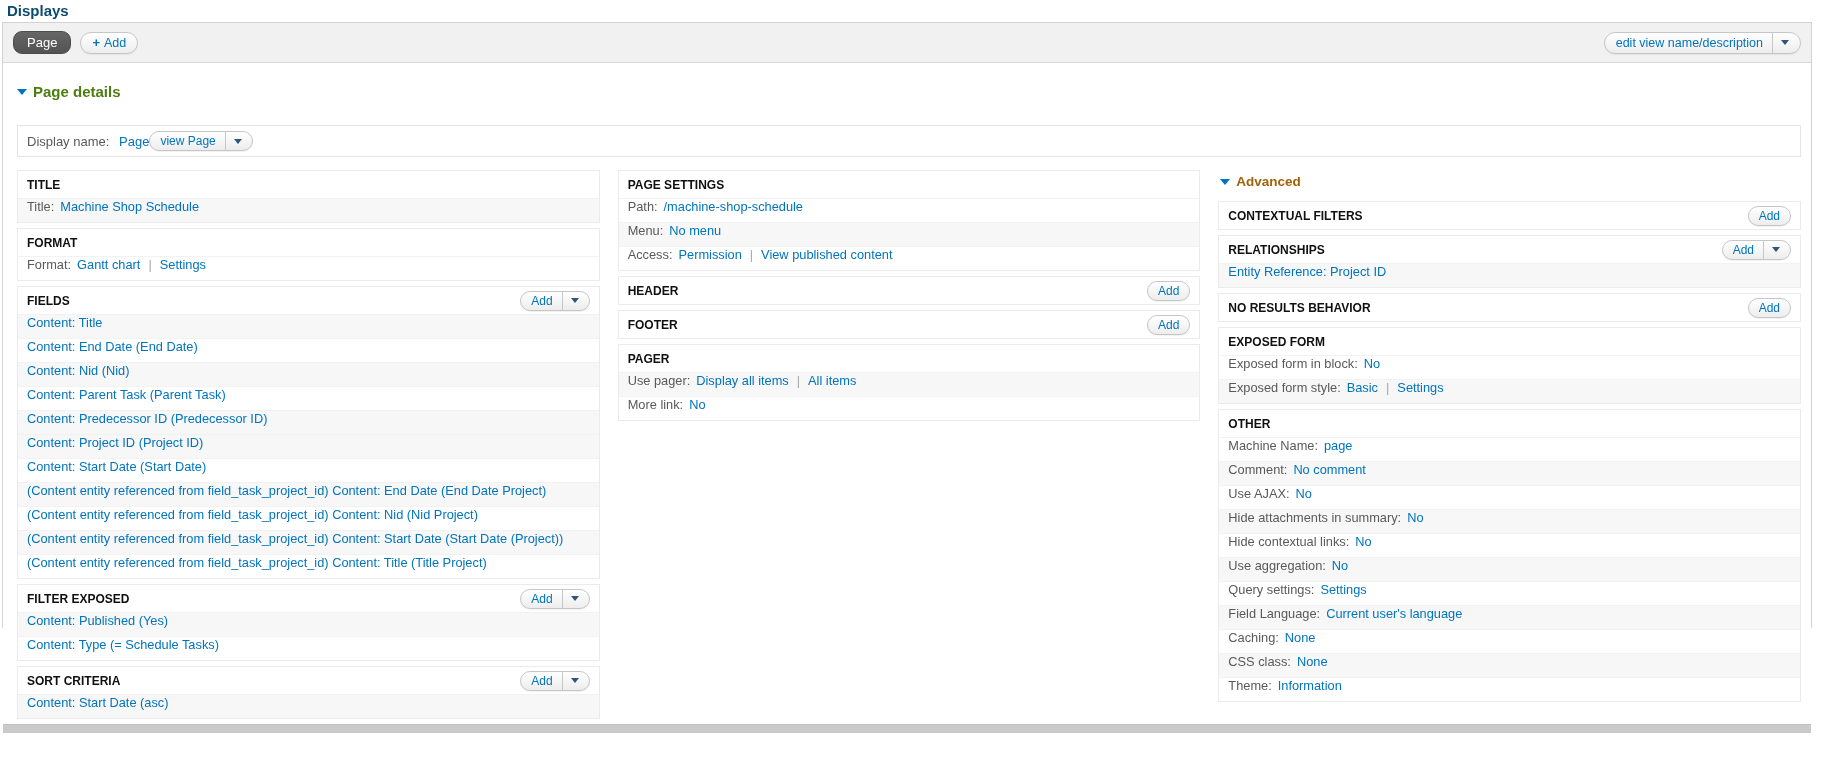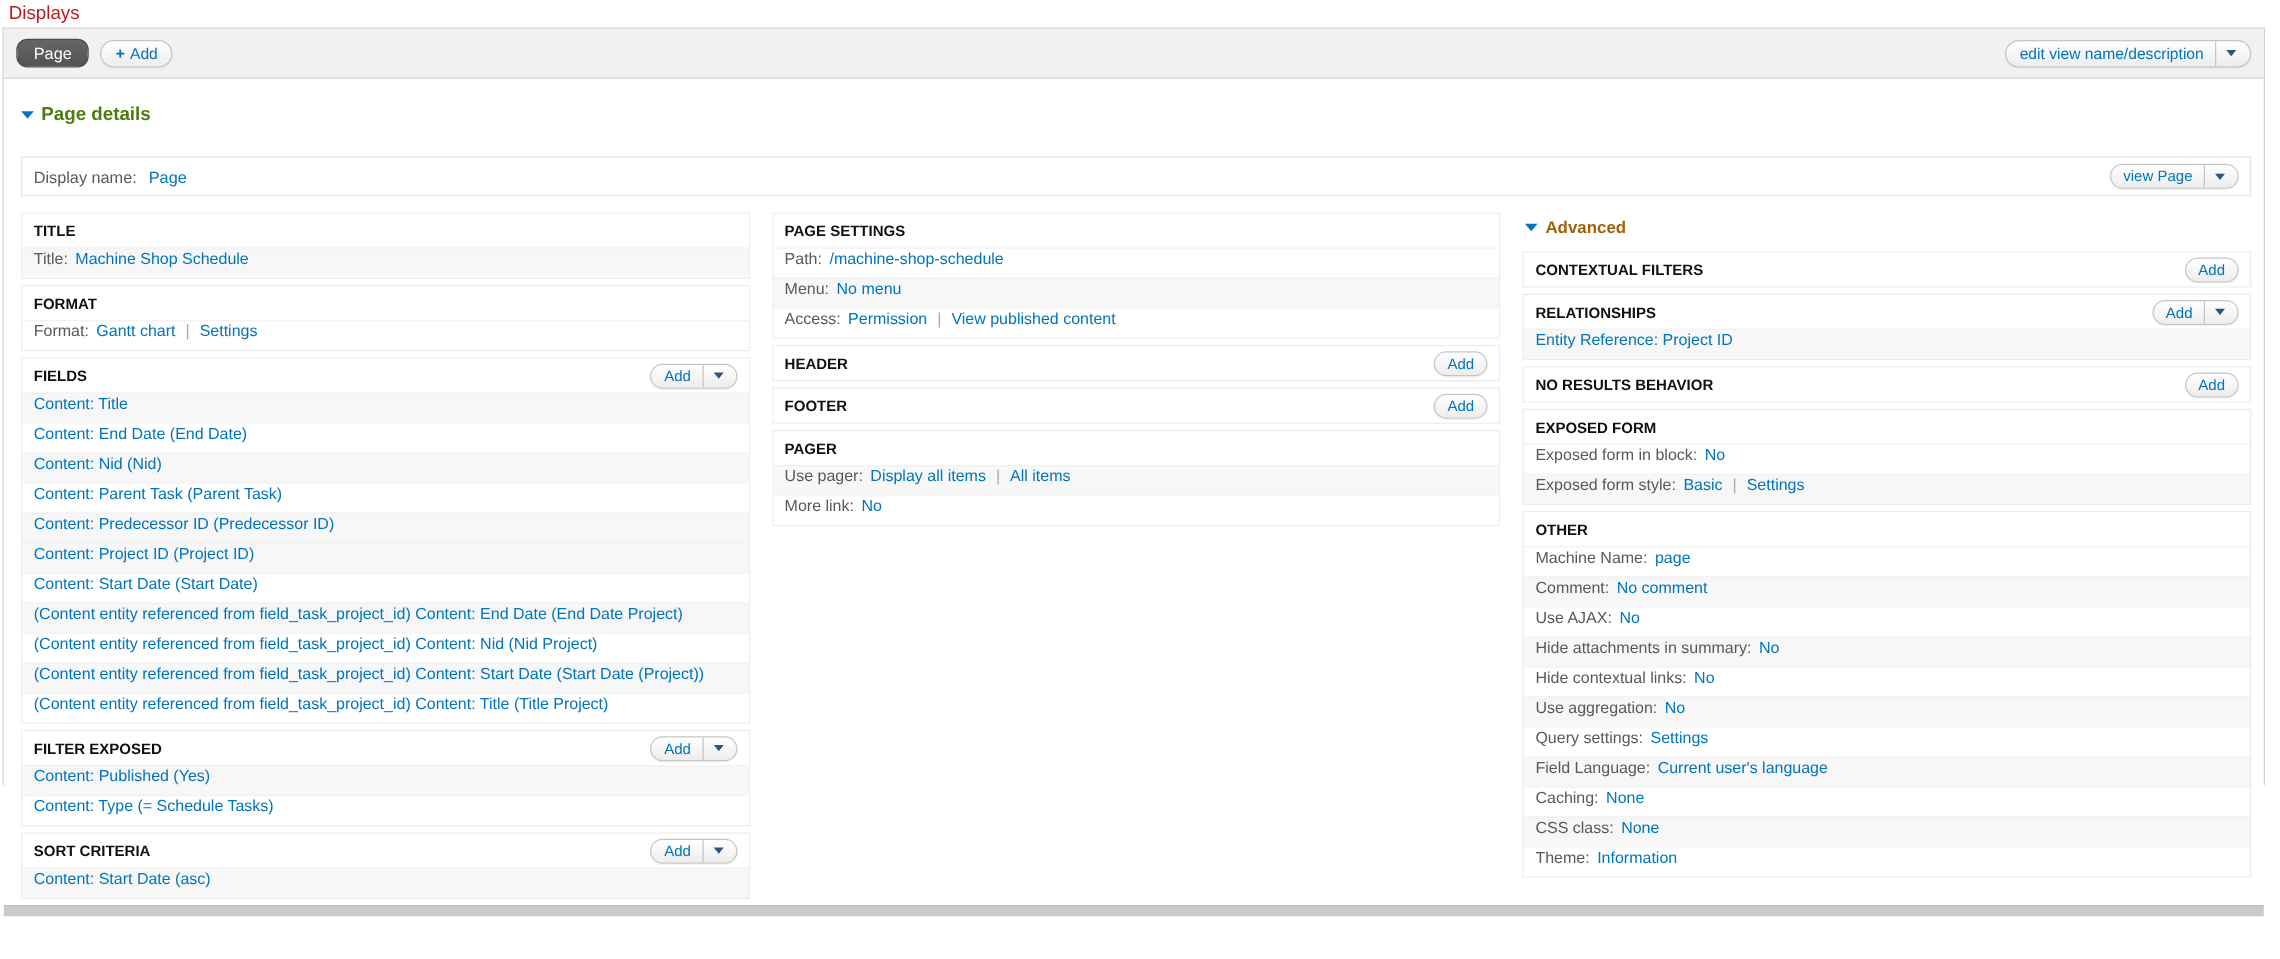--- a/index.html
+++ b/index.html
@@ -3,21 +3,21 @@
 <meta charset="utf-8">
 <style>
   * { box-sizing: border-box; }
   html,body { margin:0; padding:0; }
   body {
     width:1824px; height:767px; overflow:hidden; position:relative;
     background:#fff; font-family:"Liberation Sans", sans-serif; font-size:13px; color:#222;
   }
   .page-title {
     position:absolute; top:0; left:7px; margin:0;
-    font-size:15px; font-weight:normal; color:#b91c1c; line-height:21px;
+    font-size:15px; font-weight:bold; color:#0c4a6e; line-height:21px;
   }
   .views-container {
     position:absolute; top:22px; left:2px; width:1810px; height:606px;
     border:1px solid #d2d2d2; border-bottom:none; background:#fff;
     display:flex; flex-direction:column;
   }
   
   .displays-bar {
     height:40px; flex:0 0 40px; background:#f1f1f1; border-bottom:1px solid #d6d6d6;
     display:flex; align-items:center; padding:0 10px; gap:9px;
@@ -52,21 +52,21 @@
     display:flex; align-items:center; gap:6px; margin:0 0 25px 2px;
     color:#4d7c0f; font-weight:bold; font-size:15px; cursor:pointer;
   }
   .tri-collapse {
     display:inline-block; width:0; height:0;
     border-left:5px solid transparent; border-right:5px solid transparent;
     border-top:6px solid #0074bd;
   }
   .display-name-box {
     border:1px solid #e5e5e5; height:32px; margin:0 2px 13px 2px;
-    display:flex; align-items:center; justify-content:space-between; padding:0 9px;gap:20px;
+    display:flex; align-items:center; justify-content:flex-start; padding:0 9px;
   }
   .label { color:#595959; margin-right:6px; white-space:nowrap; }
   a.lnk { color:#0074bd; text-decoration:none; white-space:nowrap; cursor:pointer; }
   .sep { color:#a8a8a8; margin:0 8px; }
   
   .columns { display:flex; gap:18px; margin:0 2px; align-items:flex-start; }
   .col { flex:1 1 0; min-width:0; }
   .bucket { border:1px solid #ebebeb; background:#fff; margin-bottom:5px; }
   .bucket-header {
     height:27px; display:flex; align-items:center; justify-content:space-between;

